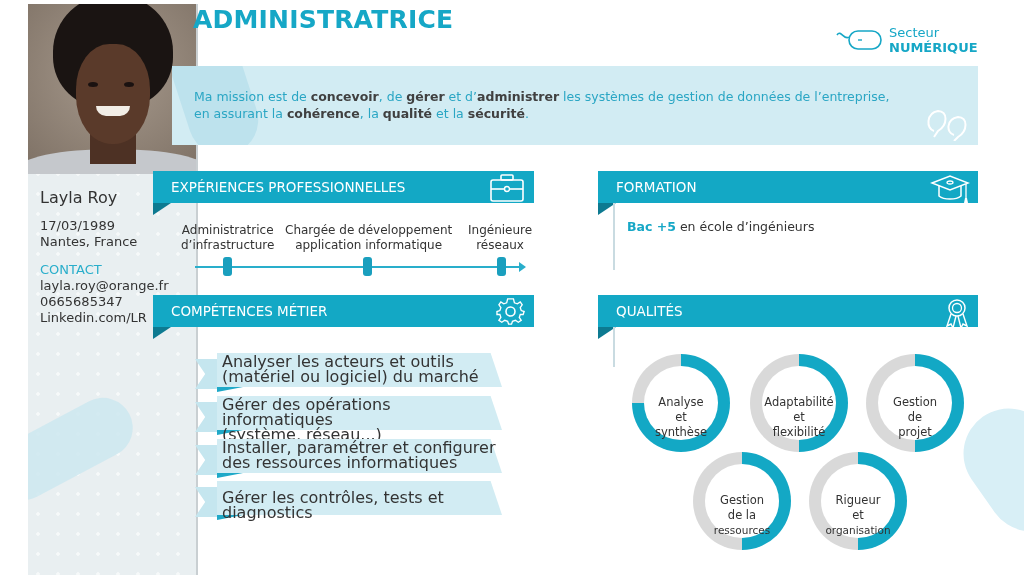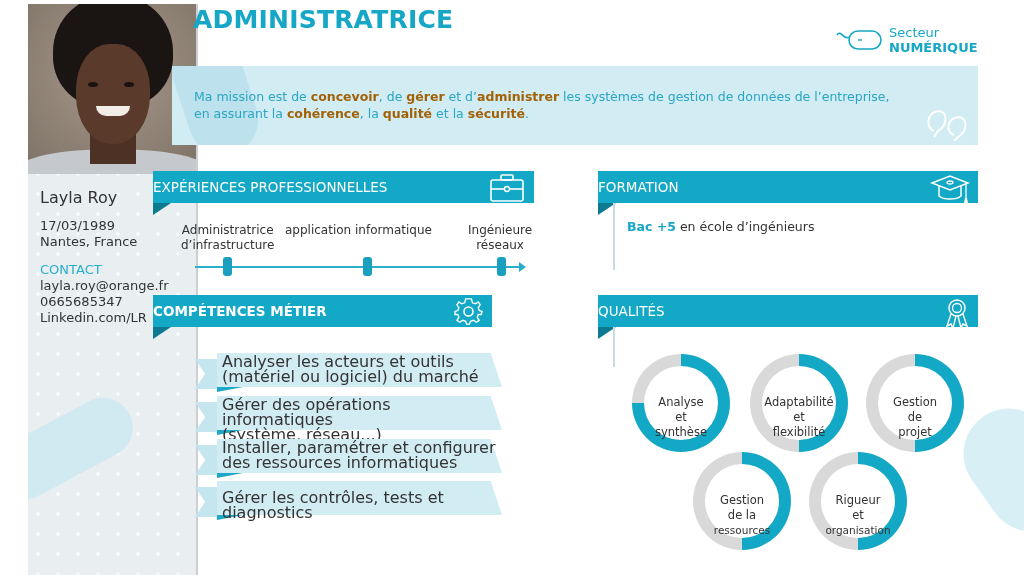--- a/index.html
+++ b/index.html
@@ -27,24 +27,24 @@
   .profile span { display: block; }
 
   .title { position: absolute; left: 193px; top: 6px; color: #16a7c6; font-weight: bold; font-size: 25px; line-height: 27px; letter-spacing: 0.2px; }
   .sector { position: absolute; left: 835px; top: 25px; display:flex; align-items:center; gap: 6px; }
   .sector .txt { color: #16a7c6; font-size: 13px; line-height: 15px; }
   .sector .txt b { display:block; font-size: 13px; }
 
   .mission { position: absolute; left: 172px; top: 66px; width: 806px; height: 79px; background: #d2ecf3; overflow: hidden; }
   .mission .deco { position:absolute; left: 10px; top: -20px; width: 70px; height: 110px; background:#bde2ed; border-radius: 0 0 40px 40px; transform: rotate(-18deg); }
   .mission p { position: absolute; left: 22px; top: 22px; font-size: 12.5px; color: #2aa6c4; line-height: 17px; }
-  .mission p b { color: #a16207; }
+  .mission p b { color: #404040; }
   .quote { position:absolute; right: 6px; bottom: 4px; }
 
-  .sec-head { position: absolute; height: 32px; background: #13a8c5; color: #fff; font-size: 13.5px; display:flex; align-items:center; }
+  .sec-head { position: absolute; height: 32px; background: #13a8c5; color: #fff; font-size: 13.5px; display:flex; align-items:center; padding-left: 18px; }
   .sec-head .fold { position:absolute; left: 0; bottom: -12px; width: 0; height: 0; border-top: 12px solid #0d7a91; border-left: 18px solid transparent; transform: scaleX(-1); }
   .sec-head .icon { position:absolute; right: 8px; top: 3px; }
   .vline { position:absolute; width: 2px; background:#c9dbe1; }
   .tl-item { position:absolute; font-size: 12px; line-height: 15px; text-align:center; color:#333; white-space: nowrap; }
   .tl-line { position:absolute; left: 195px; top: 266px; width: 325px; height: 1.5px; background: #29aecb; }
   .tl-arrow { position:absolute; left: 519px; top: 262px; width:0; height:0; border-left: 7px solid #29aecb; border-top: 5px solid transparent; border-bottom: 5px solid transparent; }
   .tl-mark { position:absolute; top: 257px; width: 9px; height: 19px; background:#1a9fbe; border-radius: 3px; }
 
   .ribbon { position:absolute; left: 195px; width: 307px; height: 36px; }
   .ribbon .body { position:absolute; left: 22px; top: 0; right: 0; height: 34px; background:#d2ecf3; clip-path: polygon(0 0, 96% 0, 100% 100%, 0 100%); }
@@ -124,33 +124,34 @@
     <rect x="13" y="1" width="12" height="5" rx="1" stroke="#fff" stroke-width="1.6" fill="none"></rect>
     <line x1="3" y1="15" x2="35" y2="15" stroke="#fff" stroke-width="1.6"></line>
     <circle cx="19" cy="15" r="2.5" stroke="#fff" stroke-width="1.4" fill="#13a8c5"></circle>
   </svg>
 </div>
 <div class="tl-item" style="left:181px; top:223px;">
   <div>Administratrice</div>
     <div>d’infrastructure</div>
 </div>
 <div class="tl-item" style="left:285px; top:223px;">
+  <div>Chargée de développement</div>
     <div>application informatique</div>
 </div>
 <div class="tl-item" style="left:468px; top:223px;">
   <div>Ingénieure</div>
     <div>réseaux</div>
 </div>
 <div class="tl-line"></div>
 <div class="tl-arrow"></div>
 <div class="tl-mark" style="left:223px;"></div>
 <div class="tl-mark" style="left:363px;"></div>
 <div class="tl-mark" style="left:497px;"></div>
 
-<div class="sec-head" style="left:153px; top:295px; width:339px;font-weight:bold;">
+<div class="sec-head" style="left:153px; top:295px; width:381px;">
   <span>COMPÉTENCES MÉTIER</span>
   <div class="fold"></div>
   <svg class="icon" width="30" height="28" viewBox="0 0 30 28">
     <path d="M15 2 L18 2 L19 6 L22 7 L25 5 L27 8 L25 11 L26 14 L29 15 L28 18 L25 18 L24 21 L26 24 L23 26 L20 24 L17 25 L16 28 L13 28 L12 25 L9 24 L6 26 L3 24 L5 21 L4 18 L1 18 L1 15 L4 14 L5 11 L3 8 L5 5 L8 7 L11 6 L12 2 Z" stroke="#fff" stroke-width="1.4" fill="none" transform="translate(0,-1) scale(0.97)"></path>
     <circle cx="14.5" cy="13.5" r="4.5" stroke="#fff" stroke-width="1.6" fill="none"></circle>
   </svg>
 </div>
 
 <div class="ribbon" style="top:353px;">
   <div class="tail"></div>

